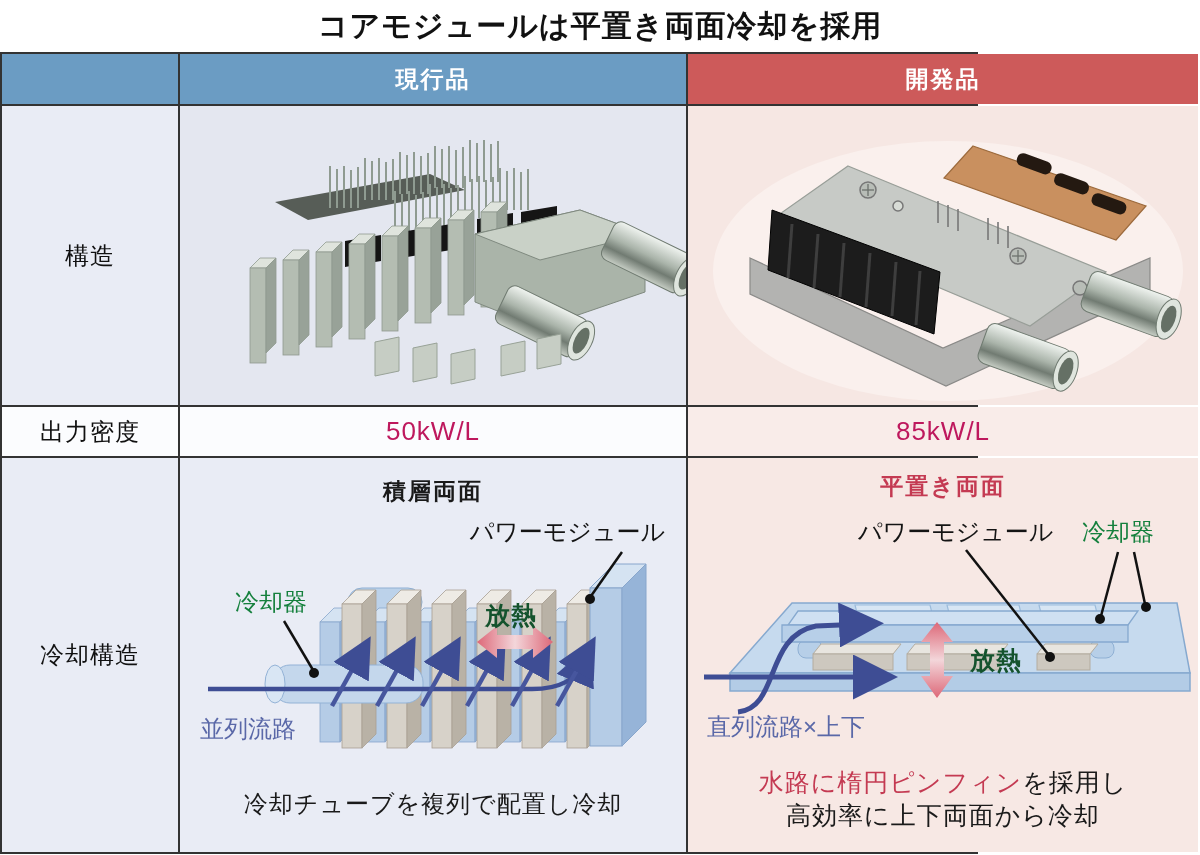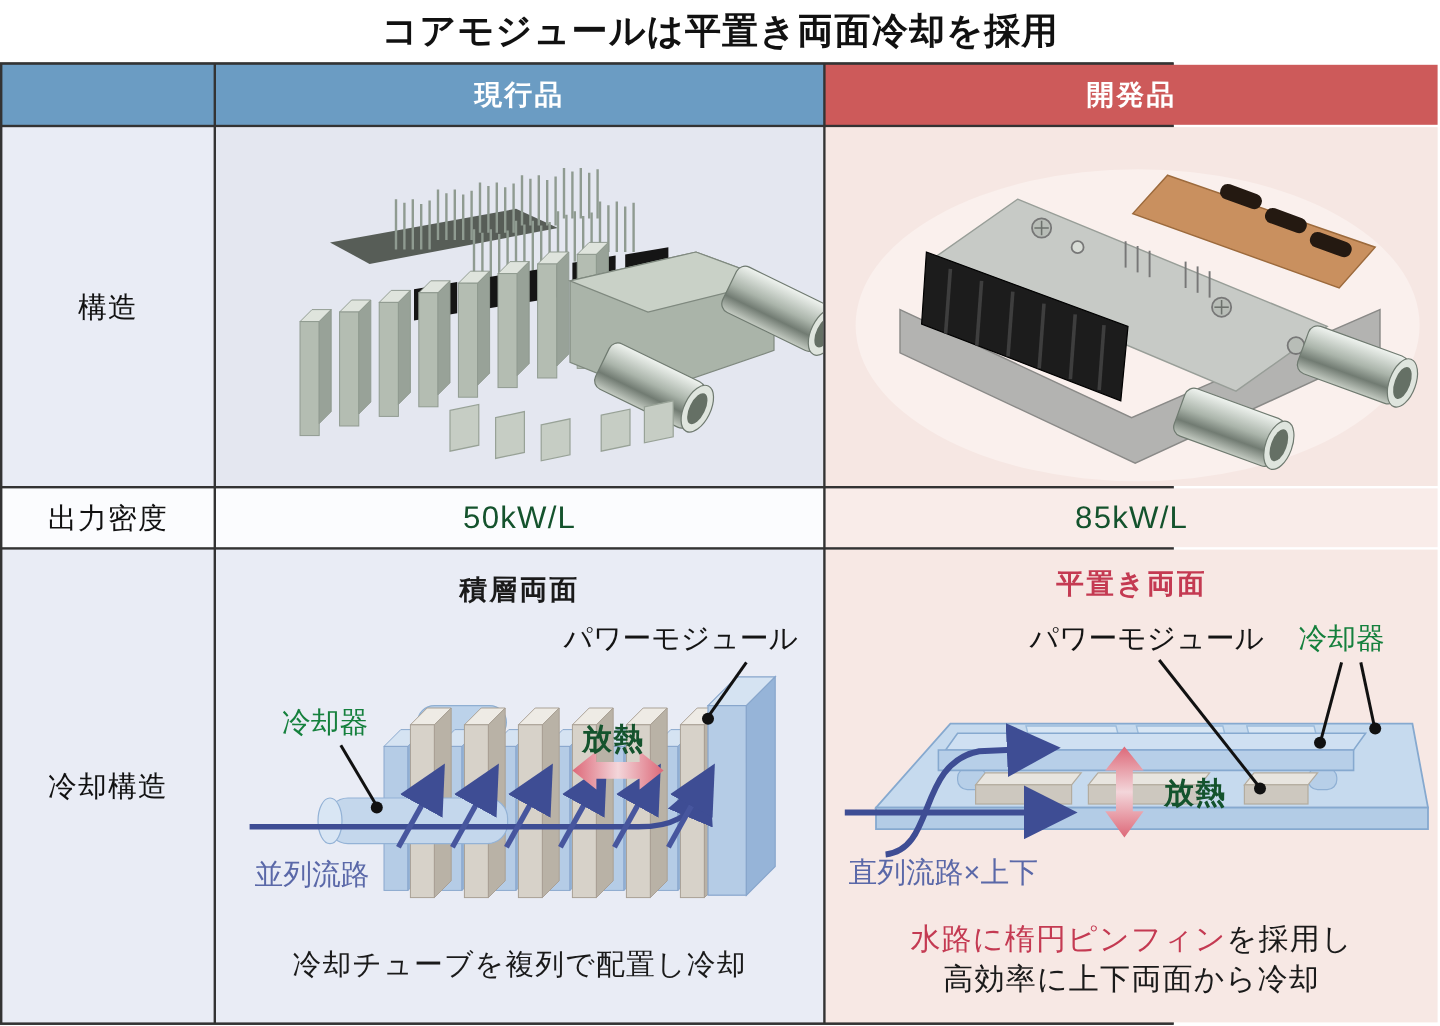--- a/index.html
+++ b/index.html
@@ -24,21 +24,21 @@
   .hdr-blue{background:#6b9cc3;}
   .hdr-red{background:#cd5a5a;}
   .lblcell{display:flex;align-items:center;justify-content:center;
        font-size:24px;color:#111;letter-spacing:1px;}
   .bg-blue{background:#e9ecf5;}
   .bg-blue2{background:#e5e8f1;}
   .bg-white{background:#fbfcfe;}
   .bg-pink{background:#f7e8e4;}
   .bg-pink2{background:#f9ecE9;background:#f9ece9;}
   .val{display:flex;align-items:center;justify-content:center;
-       font-size:26px;color:#14532d;letter-spacing:1px;}
+       font-size:26px;color:#be185d;letter-spacing:1px;}
   .abs{position:absolute;white-space:nowrap;}
   .diagram-heading{font-size:23px;font-weight:bold;letter-spacing:2px;}
   .center-row{left:0;width:100%;text-align:center;}
   .lbl-black{font-size:24px;color:#141414;}
   .lbl-teal{font-size:24px;color:#15803d;}
   .lbl-slate{font-size:24px;color:#5a68a8;}
   .lbl-red{color:#c43a52;}
   .heat{font-size:25px;font-weight:bold;color:#14532d;letter-spacing:1px;}
   .caption{font-size:24px;color:#1a1a1a;letter-spacing:1px;}
   .cap2{font-size:25px;}
@@ -287,21 +287,21 @@
         <line x1="442" y1="94" x2="411" y2="138"></line>
         <line x1="104" y1="163" x2="133" y2="212"></line>
       </g>
       <circle cx="410" cy="141" r="5" fill="#111"></circle>
       <circle cx="134" cy="215" r="5" fill="#111"></circle>
     </svg>
     <div class="abs center-row diagram-heading" style="top:18px;">積層両面</div>
     <div class="abs lbl-black" style="top:58px;right:21px;">パワーモジュール</div>
     <div class="abs lbl-teal" style="top:128px;left:55px;">冷却器</div>
     <div class="abs heat" style="top:141px;left:305px;">放熱</div>
-    <div class="abs lbl-slate" style="top:255px;left:20px;margin-left:12px;">並列流路</div>
+    <div class="abs lbl-slate" style="top:255px;left:20px;">並列流路</div>
     <div class="abs center-row caption" style="top:330px;">冷却チューブを複列で配置し冷却</div>
   </div>
 
   <div class="cell bg-pink">
     <svg class="fillsvg" width="510" height="394" viewBox="0 0 510 394">
 
       <polygon points="104,145 489,145 502,215 42,215" fill="#c6daee" stroke="#86a9cf" stroke-width="1.5"></polygon>
       <polygon points="42,215 502,215 502,233 42,233" fill="#b3cce6" stroke="#86a9cf" stroke-width="1.5"></polygon>
 
       <g fill="#d8e6f4" stroke="#9cbcdc" stroke-width="1.2">

